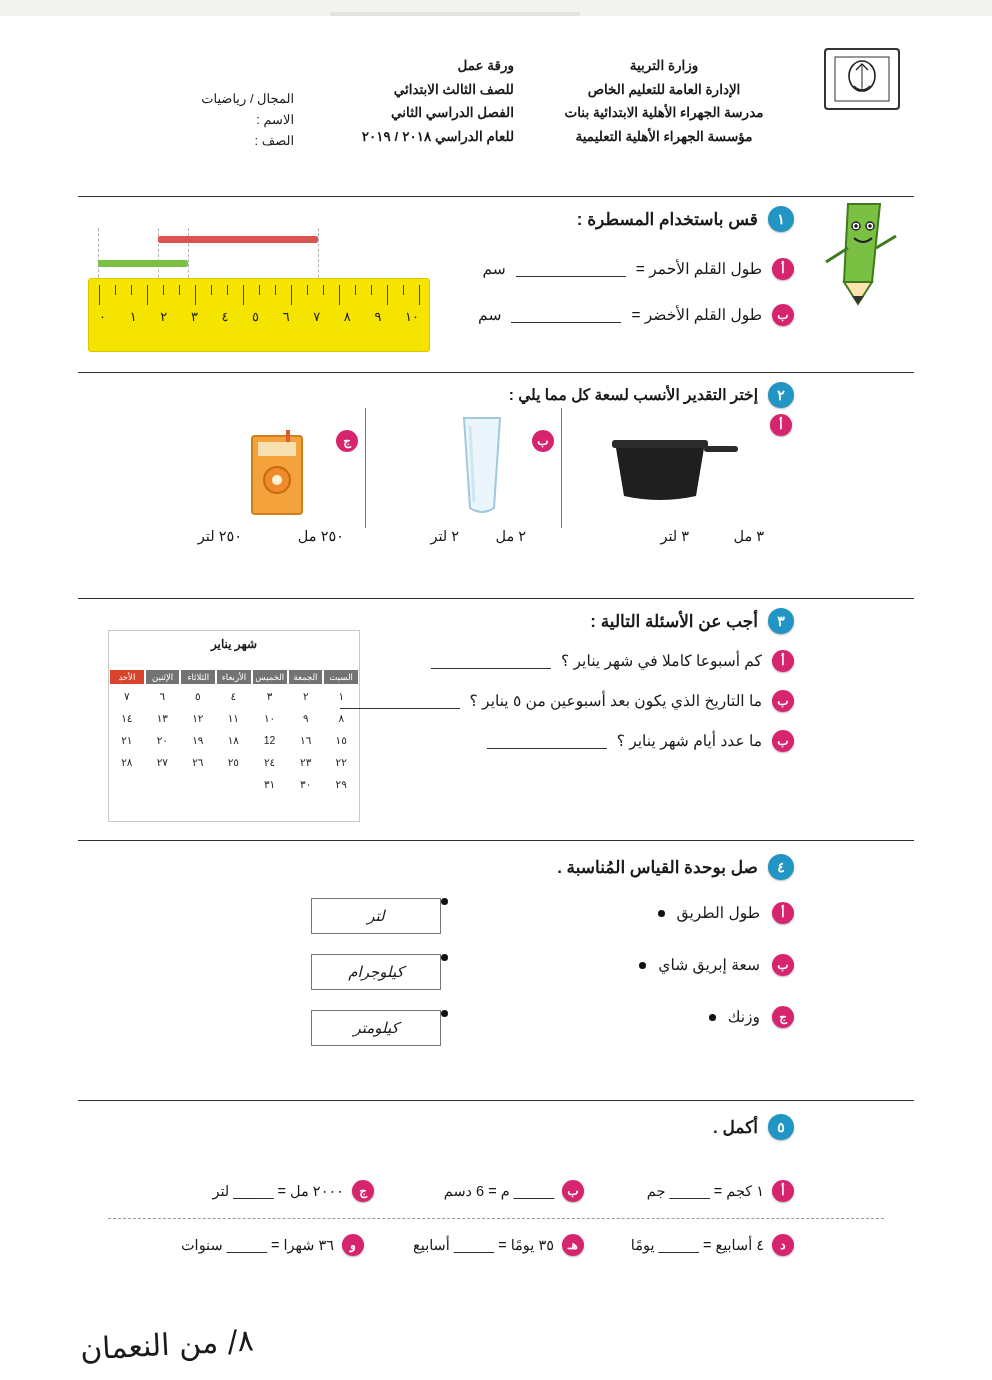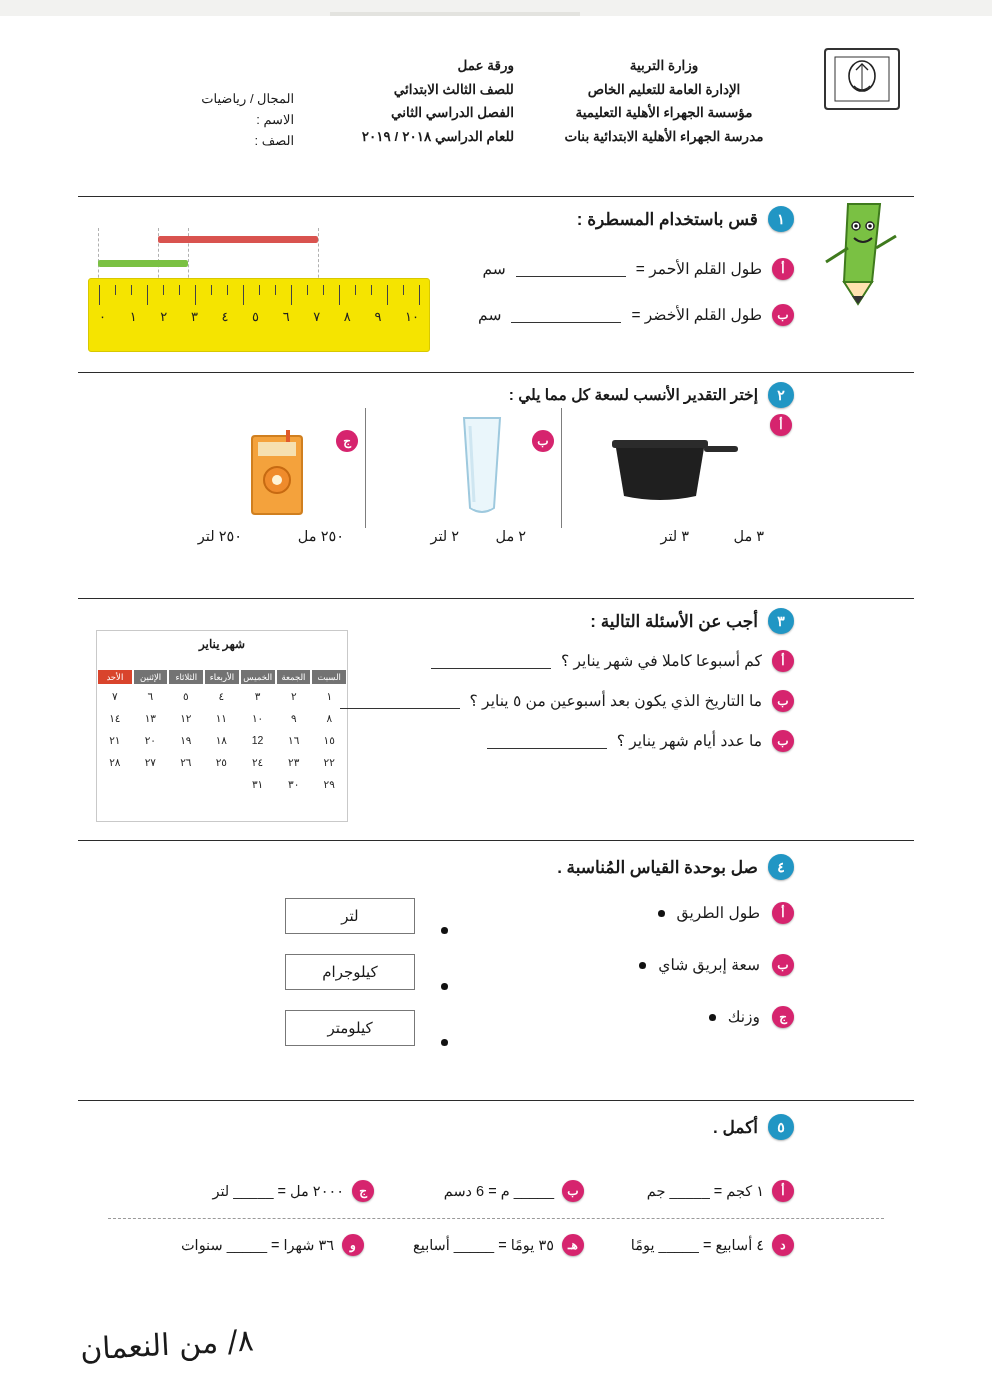--- a/index.html
+++ b/index.html
@@ -107,42 +107,42 @@
   .mini-badge{
     position:absolute;width:22px;height:22px;border-radius:50%;
     background:#d6246e;color:#fff;font-size:12px;font-weight:700;
     display:flex;align-items:center;justify-content:center;
   }
 
   
   #q3{top:604px;height:228px;}
   #q3 .q-title{position:absolute;right:120px;top:4px;}
   .cal{
-    position:absolute;left:18px;top:26px;width:250px;height:190px;
+    position:absolute;left:30px;top:26px;width:250px;height:190px;
     border:1px solid #c9c9c9;background:#fff;
   }
   .cal h4{margin:0;padding:6px 0 2px;text-align:center;font-size:12px;font-weight:700;}
   .cal .hdrrow{display:flex;flex-direction:row-reverse;margin-top:16px;}
   .cal .hdrrow div{flex:1;text-align:center;font-size:8.5px;color:#fff;background:#737373;border:1px solid #fff;padding:2px 0;}
   .cal .hdrrow div:first-child{background:#d9442c;}
   .cal table{width:100%;border-collapse:collapse;direction:rtl;}
   .cal td{text-align:center;font-size:10.5px;padding:5px 0;color:#222;}
   #q3 .r{position:absolute;right:120px;}
   #q3 .r1{top:46px;}
   #q3 .r2{top:86px;}
   #q3 .r3{top:126px;}
 
   
   #q4{top:846px;height:242px;}
   #q4 .q-title{position:absolute;right:120px;top:8px;}
   .match-right{position:absolute;right:120px;top:56px;width:260px;}
   .match-right .item{display:flex;align-items:center;gap:12px;font-size:15.5px;margin-bottom:30px;}
   .dot{width:7px;height:7px;border-radius:50%;background:#111;display:inline-block;}
   .match-left{position:absolute;left:170px;top:52px;width:200px;}
-  .match-left .row{display:flex;align-items:flex-end;gap:26px;margin-bottom:20px;}
+  .match-left .row{display:flex;align-items:flex-start;margin-bottom:20px;font-style:italic;}
   .mbox{
     width:128px;height:34px;border:1px solid #777;
     display:flex;align-items:center;justify-content:center;font-size:15px;background:#fff;
   }
 
   
   #q5{top:1106px;height:210px;}
   #q5 .q-title{position:absolute;right:120px;top:8px;}
   .frow{position:absolute;display:flex;flex-direction:row;align-items:center;gap:8px;font-size:14.5px;white-space:nowrap;}
   .dash-sep{position:absolute;left:30px;right:30px;border-top:1px dashed #9a9a9a;}
@@ -169,22 +169,22 @@
         <ellipse cx="28" cy="20" rx="13" ry="15" fill="none" stroke="#222" stroke-width="1.6"></ellipse>
         <path d="M20 30 Q28 38 36 30" fill="none" stroke="#222" stroke-width="1.4"></path>
         <path d="M22 14 L28 8 L34 14" fill="none" stroke="#222" stroke-width="1.4"></path>
         <line x1="28" y1="8" x2="28" y2="34" stroke="#222" stroke-width="1"></line>
       </svg>
     </div>
 
     <div class="hdr-col hdr-right">
       <div>وزارة التربية</div>
       <div>الإدارة العامة للتعليم الخاص</div>
+      <div>مدرسة الجهراء الأهلية الابتدائية بنات</div>
       <div>مؤسسة الجهراء الأهلية التعليمية</div>
-      <div>مدرسة الجهراء الأهلية الابتدائية بنات</div>
     </div>
 
     <div class="hdr-col hdr-mid">
       <div>ورقة عمل</div>
       <div>للصف الثالث الابتدائي</div>
       <div>الفصل الدراسي الثاني</div>
       <div>للعام الدراسي ٢٠١٨ / ٢٠١٩</div>
     </div>
 
     <div class="hdr-box">

